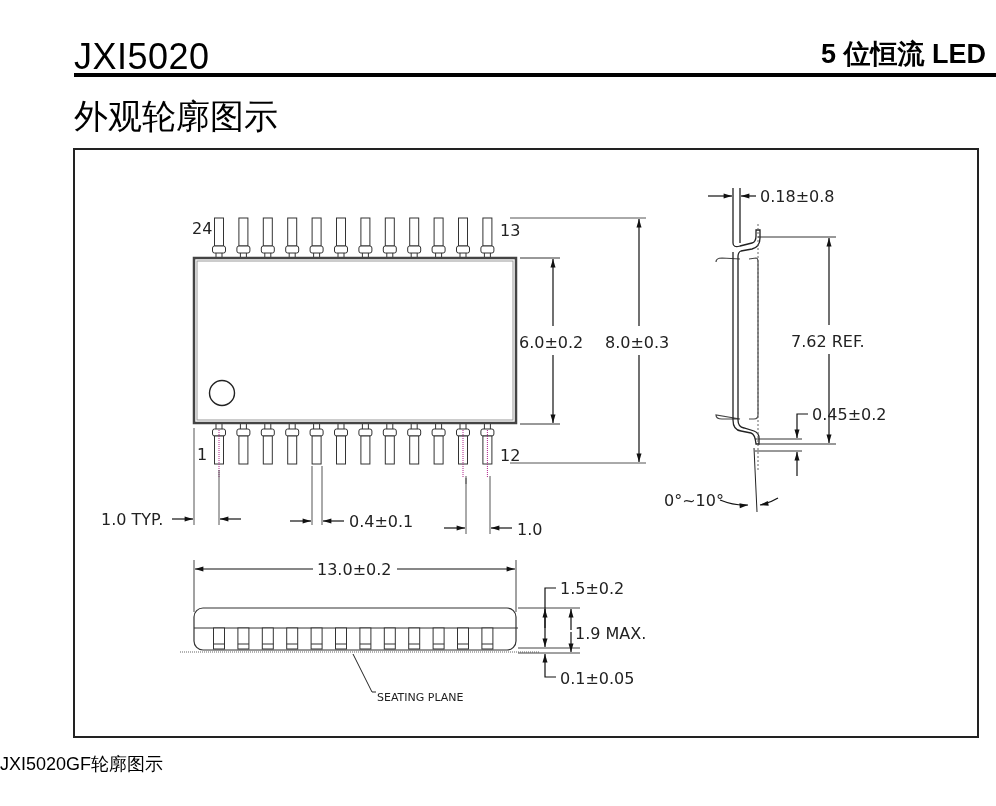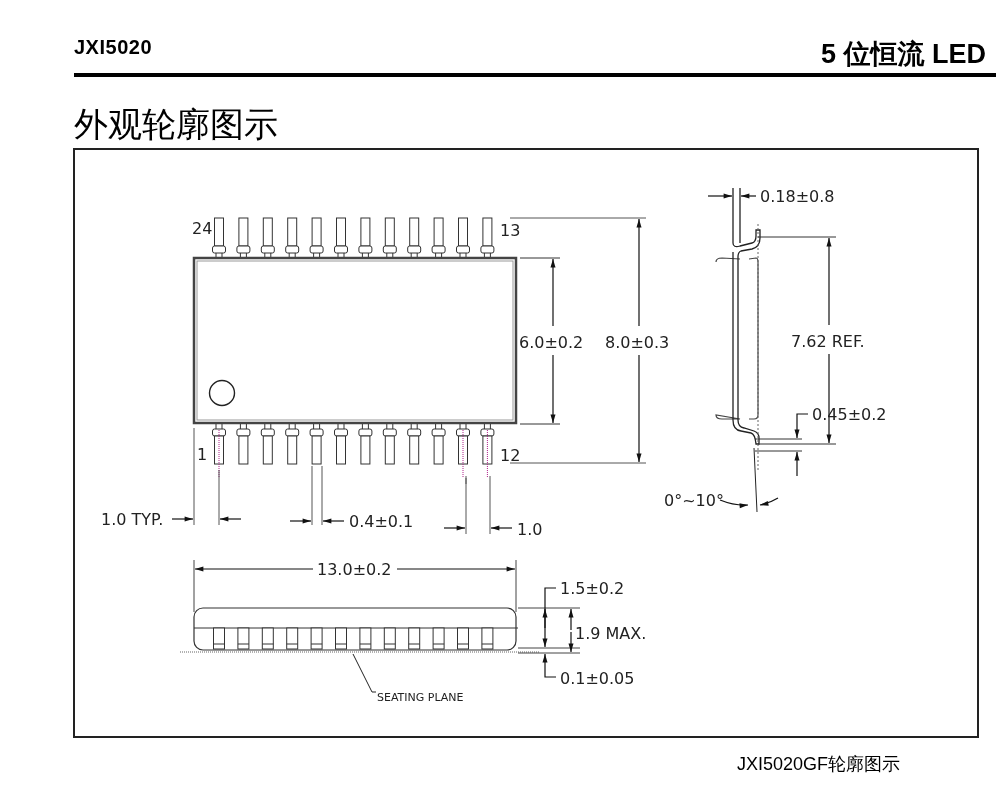--- a/index.html
+++ b/index.html
@@ -1,25 +1,25 @@
 <!DOCTYPE html>
 <html><head>
 <meta charset="utf-8">
 <style>
   html, body { margin: 0; padding: 0; background: #ffffff; }
   body { width: 996px; height: 806px; position: relative; overflow: hidden;
          font-family: "Liberation Sans", "DejaVu Sans", sans-serif; color: #000; }
-  .hdr-left { position: absolute; left: 74px; top: 36px; font-size: 20px; font-weight: bold; letter-spacing: 0.5px; text-align: right; }
+  .hdr-left { position: absolute; left: 74px; top: 36px; font-size: 36px; font-weight: normal; letter-spacing: 0.5px; text-align: right; }
   .hdr-right { position: absolute; right: 10px; top: 36px; font-size: 27px; font-weight: bold; }
   .hdr-rule { position: absolute; left: 74px; top: 73px; width: 922px; height: 4px; background: #000; }
-  .section-title { position: absolute; left: 74px; top: 94px; font-size: 34px; font-family: Liberation Mono, monospace; margin-top: 8px; }
+  .section-title { position: absolute; left: 74px; top: 94px; font-size: 34px; font-family: Liberation Mono, monospace; }
   .frame { position: absolute; left: 73px; top: 148px; width: 906px; height: 590px;
            border: 2px solid #222; box-sizing: border-box; }
   svg.drawing { position: absolute; left: 0; top: 0; }
-  .caption { position: absolute; left: 0; width: 900px; top: 752px; text-align: right; font-size: 18px; }
+  .caption { position: absolute; left: 0; width: 900px; top: 752px; text-align: left; font-size: 18px; }
   svg text { font-family: "DejaVu Sans", sans-serif; font-size: 16px; fill: #222; }
   svg .small { font-size: 11px; }
 </style>
 </head>
 <body>
 
 <div class="hdr-left">JXI5020</div>
 <div class="hdr-right">5 位恒流 LED</div>
 <div class="hdr-rule"></div>
 <div class="section-title">外观轮廓图示</div>

